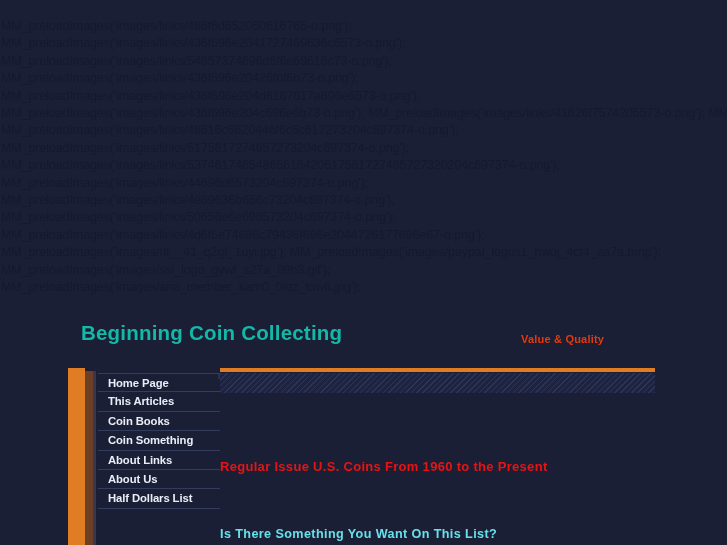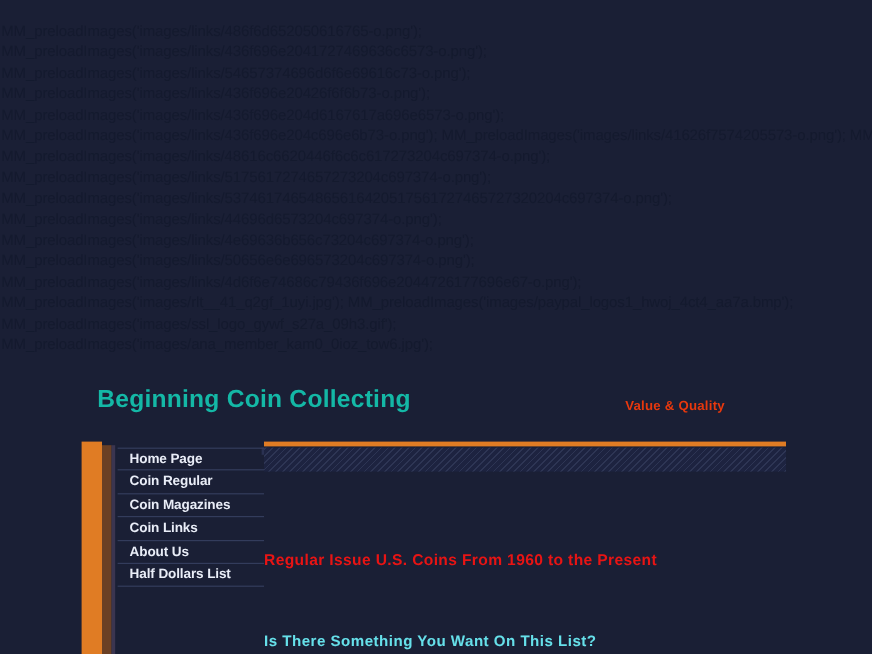--- a/index.html
+++ b/index.html
@@ -218,23 +218,24 @@
   <div id="left-orange-bar"></div>
   <div id="left-brown-bar"></div>
   <div id="left-brown-bar-2"></div>
 
   <div id="top-rule"></div>
   <div id="hatch-left-nub"></div>
   <div id="hatch-band"></div>
 
   <nav id="sidebar">
       <div class="nav-item">Home Page</div>
-      <div class="nav-item">Coin Regular</div>
-      <div class="nav-item">Coin Magazines</div>
-      <div class="nav-item">Coin Links</div>
+      <div class="nav-item">This Articles</div>
+      <div class="nav-item">Coin Books</div>
+      <div class="nav-item">Coin Something</div>
+      <div class="nav-item">About Links</div>
       <div class="nav-item">About Us</div>
       <div class="nav-item">Half Dollars List</div>
     </nav>
 
   <main id="main-content">
     <div id="content-heading">Regular Issue U.S. Coins From 1960 to the Present</div>
     <div id="content-question">Is There Something You Want On This List?</div>
     <div id="content-divider">~ ~ ~</div>
   </main>
 

